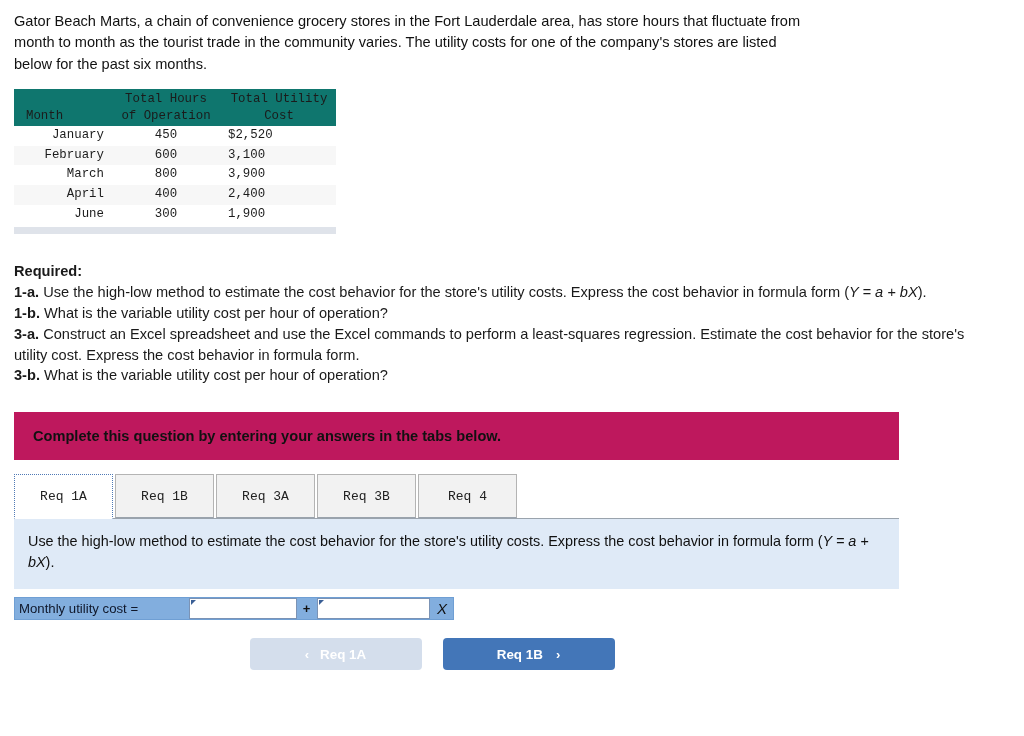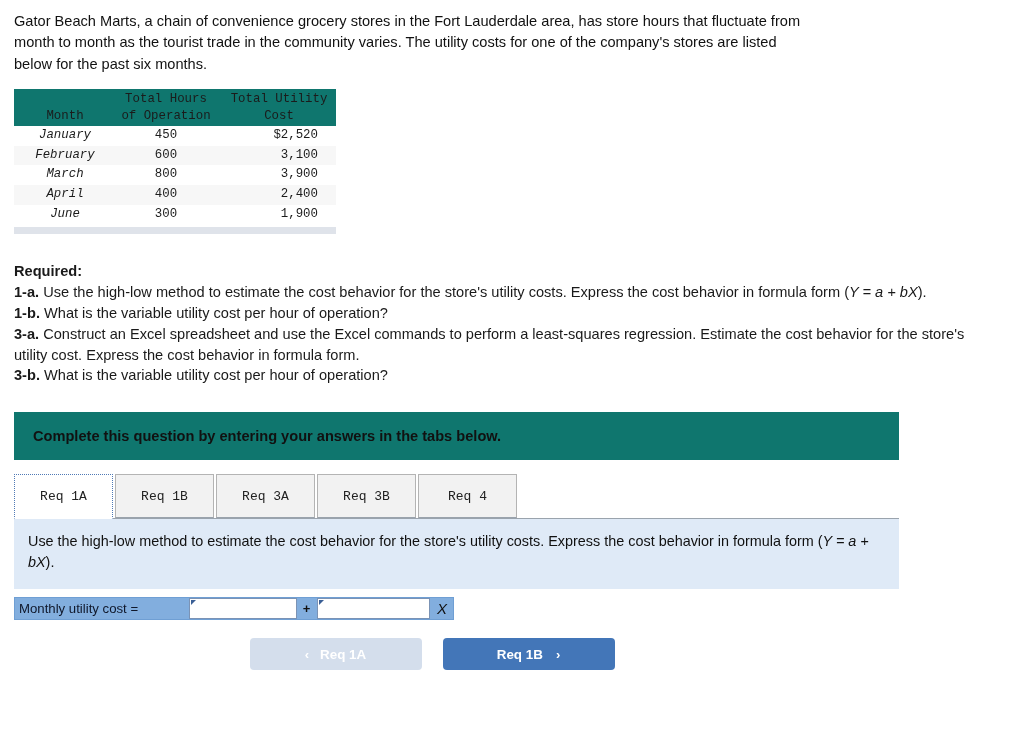--- a/index.html
+++ b/index.html
@@ -36,31 +36,31 @@
   }
   table.data thead th {
     background: #0f766e;
     font-weight: normal;
     padding: 2px 6px;
     line-height: 1.32;
     vertical-align: bottom;
     white-space: pre-line;
     text-align: center;
   }
-  table.data thead th.c-month { text-align: center; padding-left: 12px; width: 96px; vertical-align: bottom;}
+  table.data thead th.c-month { text-align: left; padding-left: 12px; width: 96px; vertical-align: bottom;}
   table.data thead th.c-hours { width: 112px; }
   table.data thead th.c-cost  { width: 114px; }
   table.data tbody td {
     padding: 1px 6px;
     line-height: 1.42;
     white-space: pre;
   }
-  table.data tbody td.m { text-align: center; padding-left: 12px; font-style: italic; }
+  table.data tbody td.m { text-align: right; padding-left: 12px; }
   table.data tbody td.h { text-align: center; }
-  table.data tbody td.c { text-align: right; padding-right: 18px; }
+  table.data tbody td.c { text-align: left; padding-right: 18px; }
   table.data tbody tr:nth-child(even) { background: #f7f7f7; }
   .table-foot {
     height: 7px;
     background: #dfe3ea;
     width: 322px;
     margin-top: 3px;
   }
 
   
   .req {
@@ -71,21 +71,21 @@
   }
   .req .lbl { font-weight: bold; }
   .req p { margin: 0; }
   .req .it { font-style: italic; }
 
   
   .banner {
     margin: 26px 0 0 14px;
     width: 885px;
     height: 48px;
-    background: #0f766e;
+    background: #be185d;
     display: flex;
     align-items: center;
     padding-left: 19px;
     font-weight: bold;
     font-size: 14.6px;
     color: #111;
   }
 
   
   .tabs {

